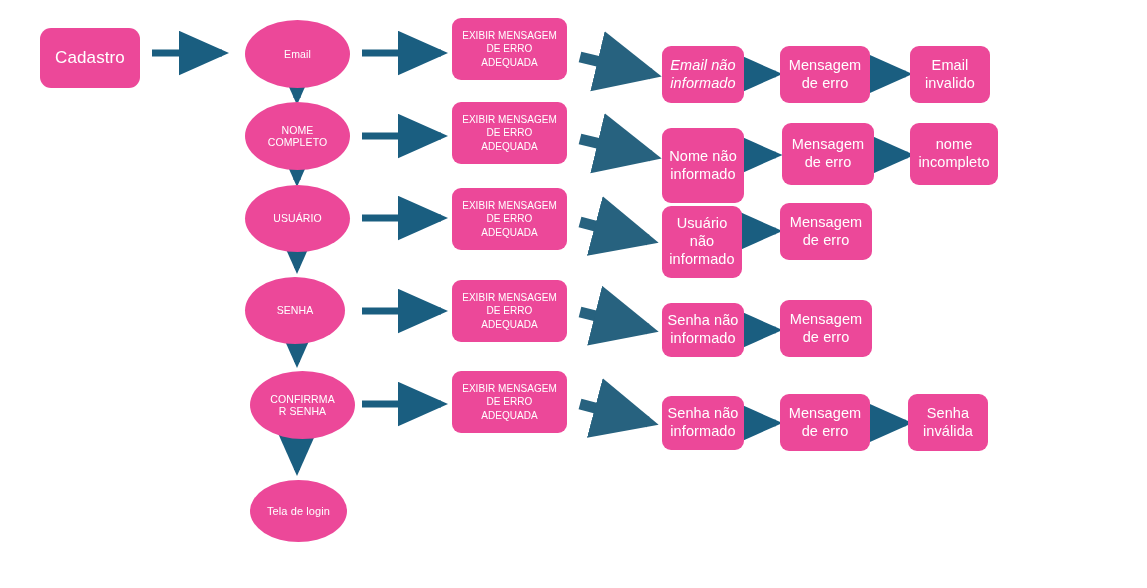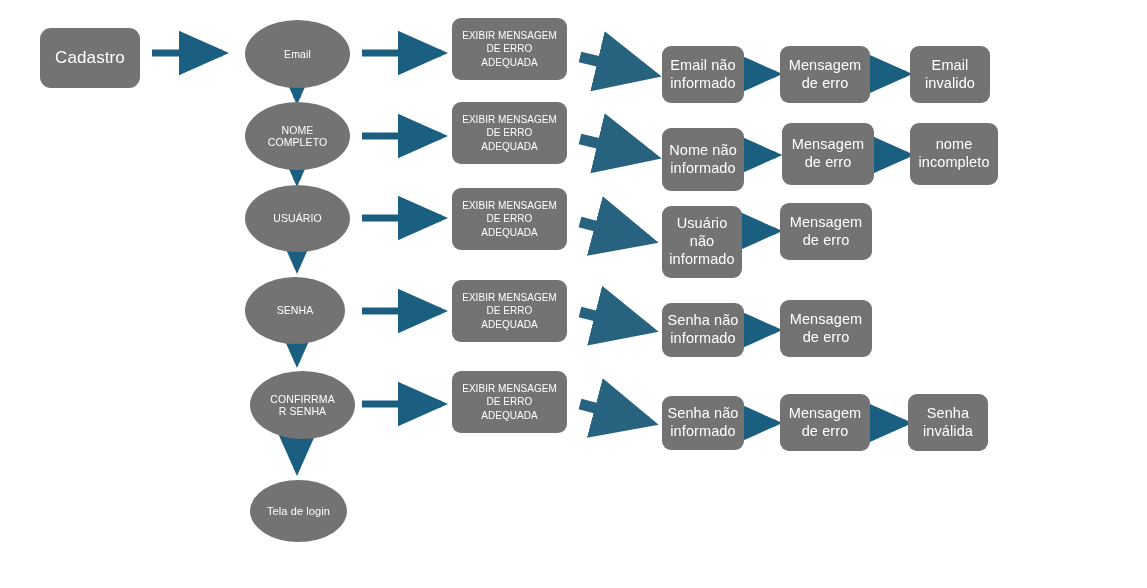--- a/index.html
+++ b/index.html
@@ -18,21 +18,21 @@
     overflow: hidden;
   }
   .node {
     position: absolute;
     box-sizing: border-box;
     display: flex;
     align-items: center;
     justify-content: center;
     text-align: center;
     color: #ffffff;
-    background: #737373;
+    background: #ec4899;
     line-height: 1.18;
     white-space: pre-line;
     padding: 2px 4px;
     letter-spacing: 0.1px;
   }
   .rbox {
     border-radius: 9px;
   }
   .ellipse {
     border-radius: 50%;
@@ -184,28 +184,28 @@
   <div class="node rbox n-exibir" style="left:452px; top:188px; width:115px; height:62px;">EXIBIR MENSAGEM
 DE ERRO
 ADEQUADA</div>
   <div class="node rbox n-exibir" style="left:452px; top:280px; width:115px; height:62px;">EXIBIR MENSAGEM
 DE ERRO
 ADEQUADA</div>
   <div class="node rbox n-exibir" style="left:452px; top:371px; width:115px; height:62px;">EXIBIR MENSAGEM
 DE ERRO
 ADEQUADA</div>
 
-  <div class="node rbox n-err" style="left:662px; top:46px; width:82px; height:57px;">Email não
+  <div class="node rbox n-err" style="left:662px; top:46px; width:82px; height:57px;font-style:italic;">Email não
 informado</div>
   <div class="node rbox n-err" style="left:780px; top:46px; width:90px; height:57px;">Mensagem
 de erro</div>
   <div class="node rbox n-err" style="left:910px; top:46px; width:80px; height:57px;">Email
 invalido</div>
 
-  <div class="node rbox n-err" style="left:662px; top:128px; width:82px; height:63px;">Nome não
+  <div class="node rbox n-err" style="left:662px; top:128px; width:82px; height:75px;">Nome não
 informado</div>
   <div class="node rbox n-err" style="left:782px; top:123px; width:92px; height:62px;">Mensagem
 de erro</div>
   <div class="node rbox n-err" style="left:910px; top:123px; width:88px; height:62px;">nome
 incompleto</div>
 
   <div class="node rbox n-err" style="left:662px; top:206px; width:80px; height:72px;">Usuário
 não
 informado</div>
   <div class="node rbox n-err" style="left:780px; top:203px; width:92px; height:57px;">Mensagem

